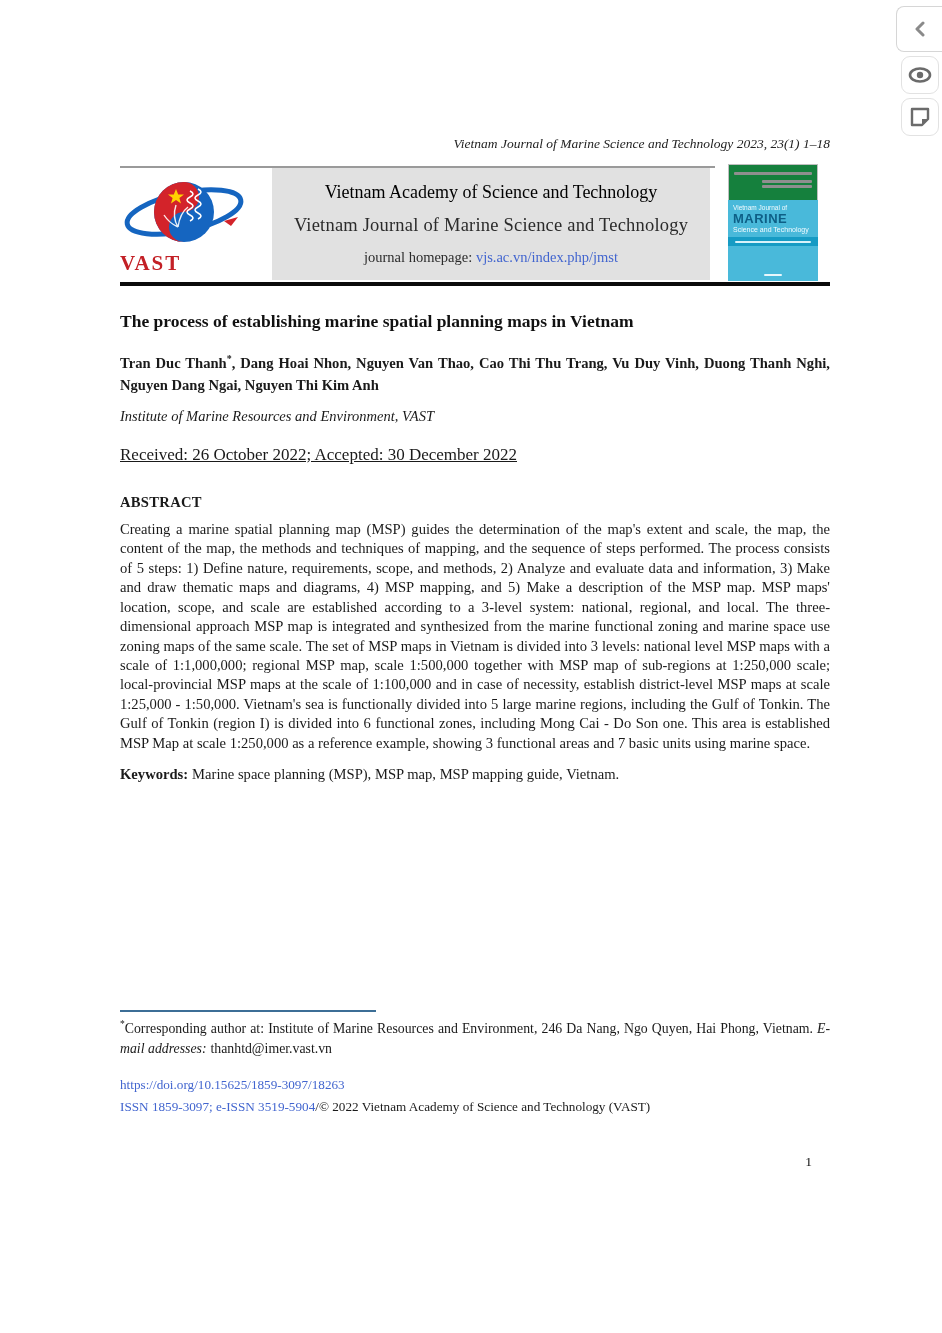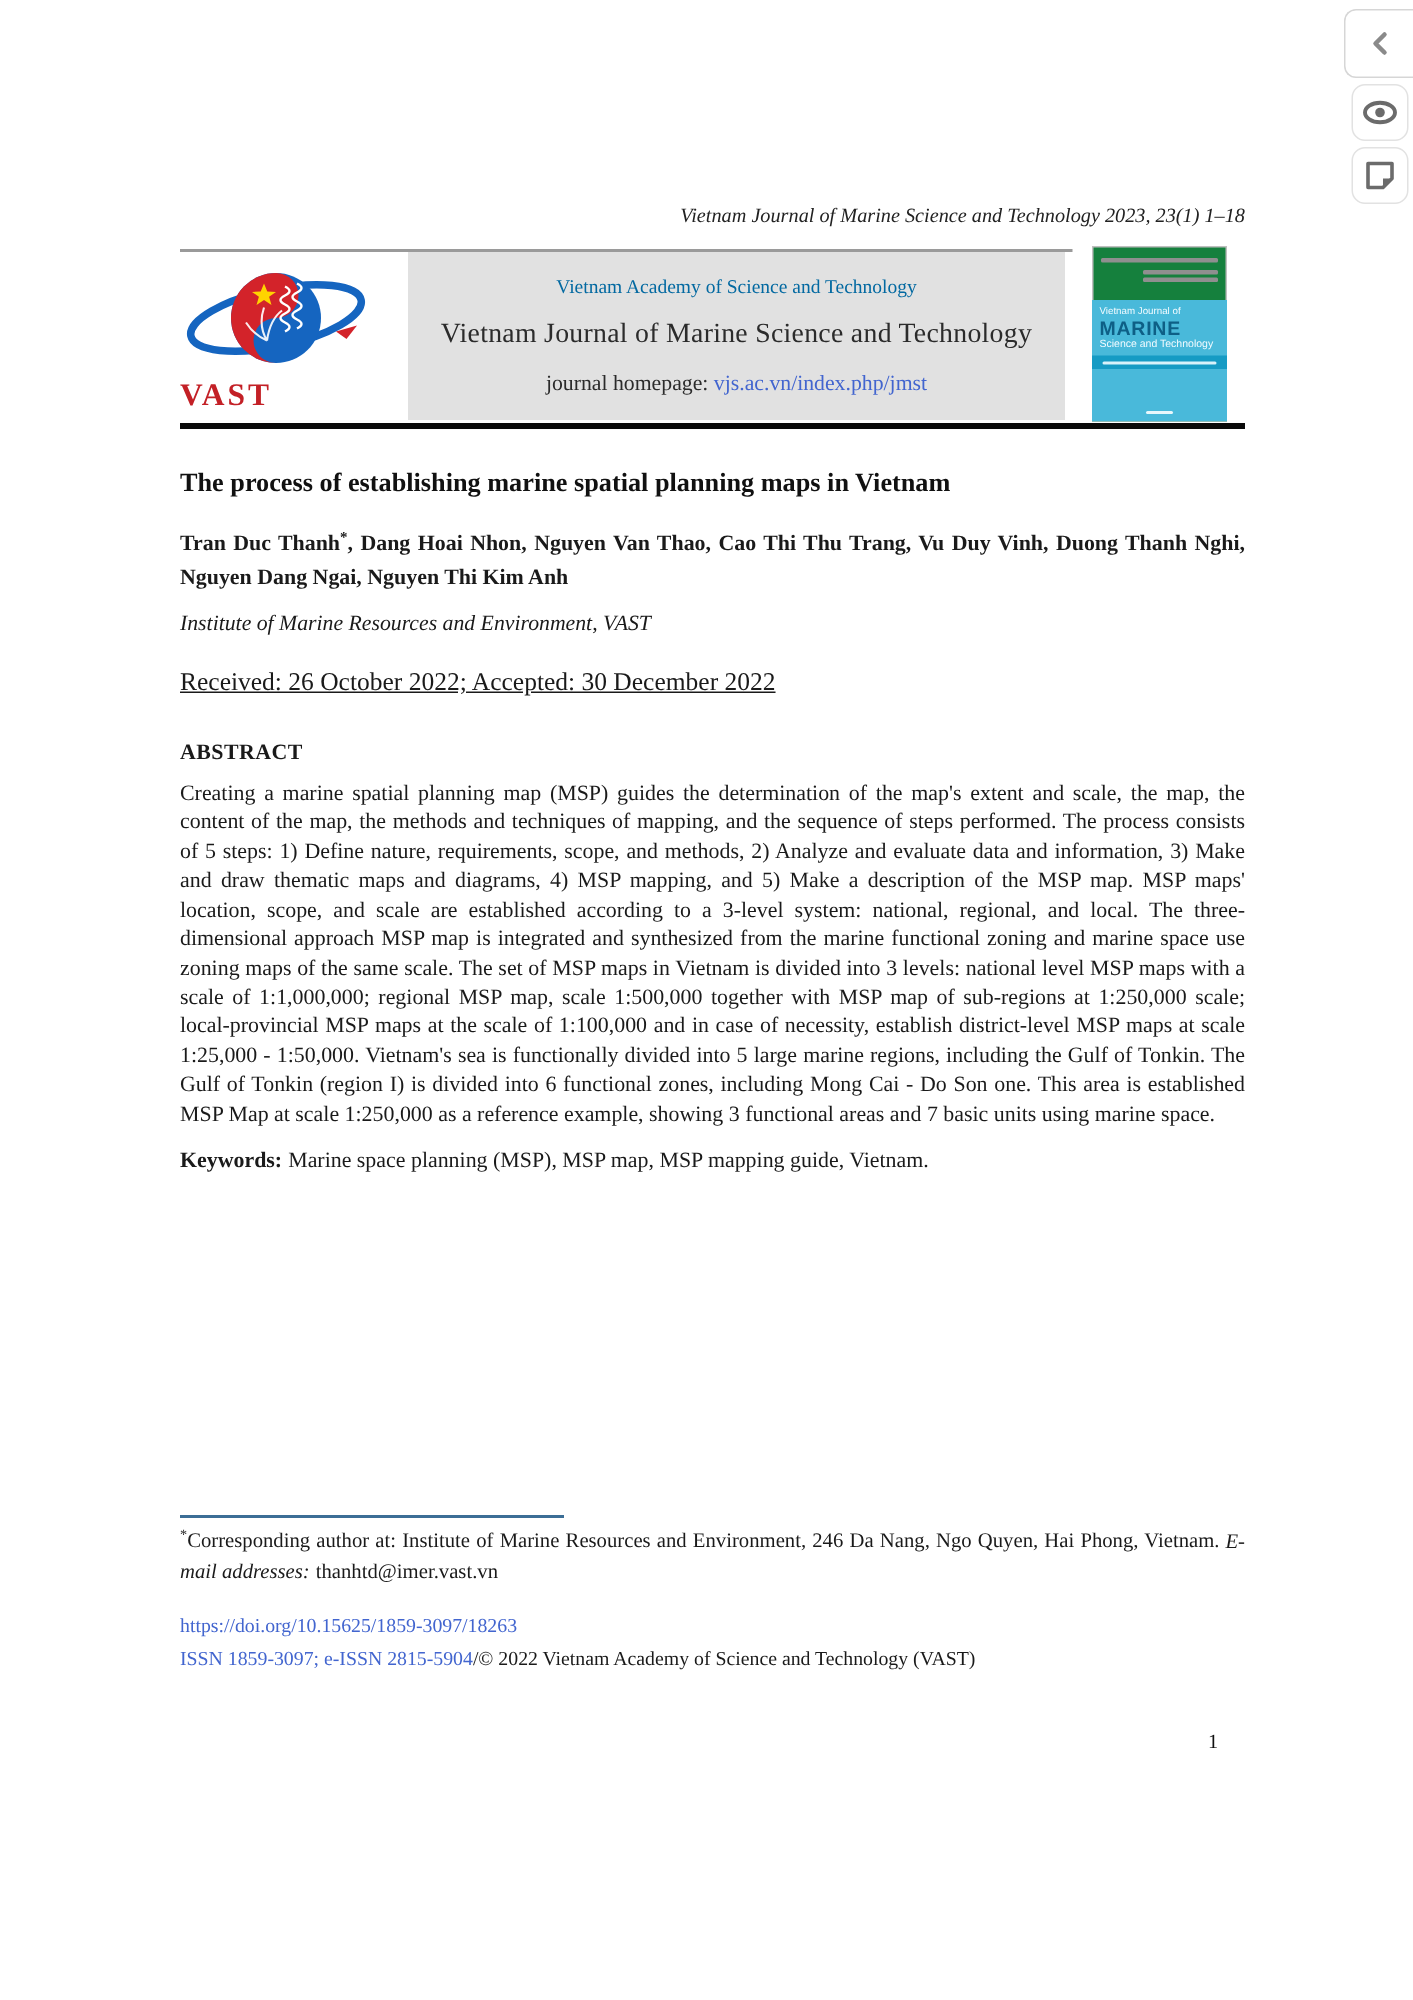--- a/index.html
+++ b/index.html
@@ -55,21 +55,21 @@
   .vast-wordmark {
     font-weight: bold; font-size: 21px; letter-spacing: 2px;
     color: #c32026; margin-top: 2px;
   }
   .gray-box {
     position: absolute; left: 152px; top: 0; width: 438px; height: 112px;
     background: #e1e1e1;
     display: flex; flex-direction: column; align-items: center; justify-content: space-around;
     padding: 8px 4px;
   }
-  .academy-line { font-size: 13px; color: #0369a1; }
+  .academy-line { font-size: 18px; color: #000000; }
   .journal-line { font-size: 18.5px; color: #2b2b2b; letter-spacing: .2px; }
   .homepage-line { font-size: 14.5px; color: #2b2b2b; }
   .homepage-line a, .link-blue { color: #4265cf; text-decoration: none; }
 
   
   .cover {
     position: absolute; left: 608px; top: -4px; width: 90px; height: 117px;
     background: #15803d;
     box-shadow: 0 0 0 1px #bfbfbf inset;
     overflow: hidden; font-family: "Liberation Sans", sans-serif;
@@ -214,17 +214,17 @@
   <p class="abstract-body">Creating a marine spatial planning map (MSP) guides the determination of the map's extent and scale, the map, the content of the map, the methods and techniques of mapping, and the sequence of steps performed. The process consists of 5 steps: 1) Define nature, requirements, scope, and methods, 2) Analyze and evaluate data and information, 3) Make and draw thematic maps and diagrams, 4) MSP mapping, and 5) Make a description of the MSP map. MSP maps' location, scope, and scale are established according to a 3-level system: national, regional, and local. The three-dimensional approach MSP map is integrated and synthesized from the marine functional zoning and marine space use zoning maps of the same scale. The set of MSP maps in Vietnam is divided into 3 levels: national level MSP maps with a scale of 1:1,000,000; regional MSP map, scale 1:500,000 together with MSP map of sub-regions at 1:250,000 scale; local-provincial MSP maps at the scale of 1:100,000 and in case of necessity, establish district-level MSP maps at scale 1:25,000 - 1:50,000. Vietnam's sea is functionally divided into 5 large marine regions, including the Gulf of Tonkin. The Gulf of Tonkin (region I) is divided into 6 functional zones, including Mong Cai - Do Son one. This area is established MSP Map at scale 1:250,000 as a reference example, showing 3 functional areas and 7 basic units using marine space.</p>
 
   <p class="keywords"><span class="kw-label">Keywords:</span><span class="kw-text">Marine space planning (MSP), MSP map, MSP mapping guide, Vietnam.</span></p>
 
   <div class="footnote-rule"></div>
 
   <p class="footnote"><sup>*</sup><span>Corresponding author at: Institute of Marine Resources and Environment, 246 Da Nang, Ngo Quyen, Hai Phong, Vietnam.</span><span class="email-label">E-mail addresses:</span><span class="email">thanhtd@imer.vast.vn</span></p>
 
   <p class="doi-line"><a href="#" class="link-blue">https://doi.org/10.15625/1859-3097/18263</a></p>
 
-  <p class="issn-line"><span class="link-blue">ISSN 1859-3097; e-ISSN 2815-5904</span><span>/© 2022 Vietnam Academy of Science and Technology (VAST)</span></p>
+  <p class="issn-line"><span class="link-blue">ISSN 1859-3097; e-ISSN 3519-5904</span><span>/© 2022 Vietnam Academy of Science and Technology (VAST)</span></p>
 
   <div class="page-number">1</div>
 
 </div>
 
 </body></html>

